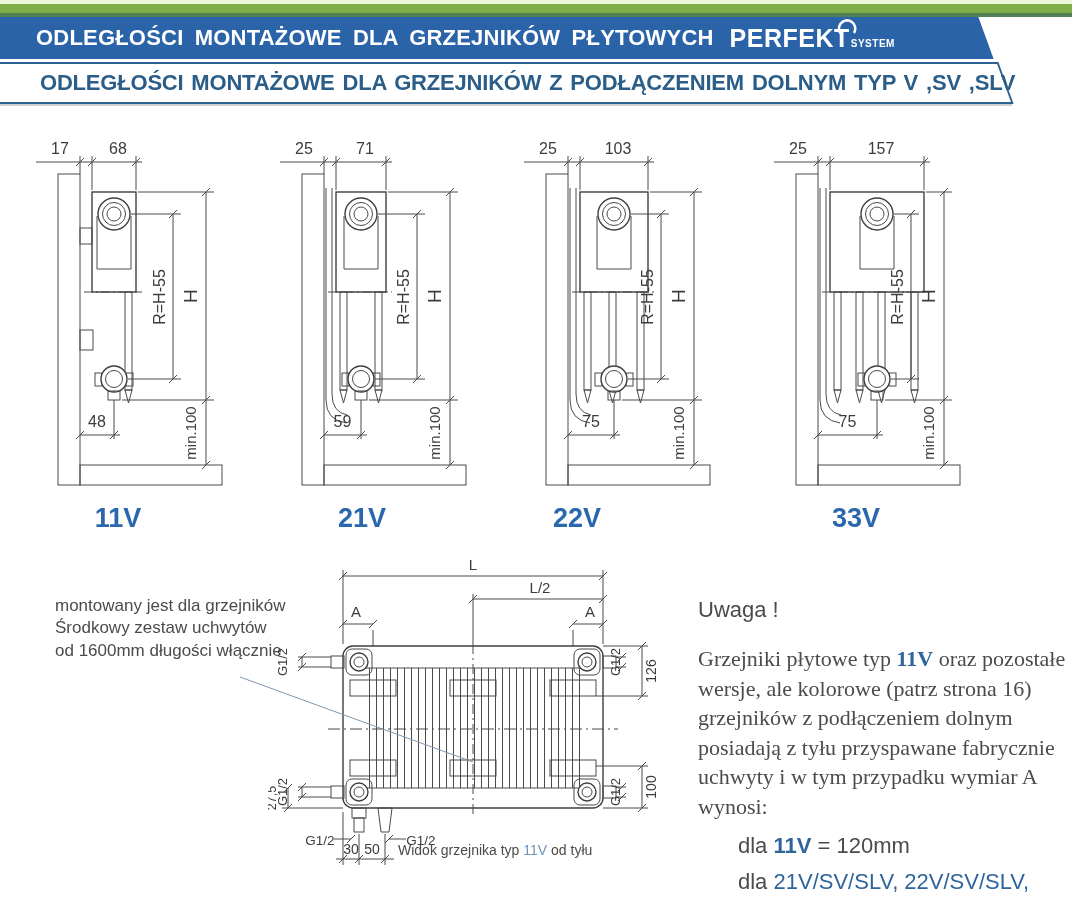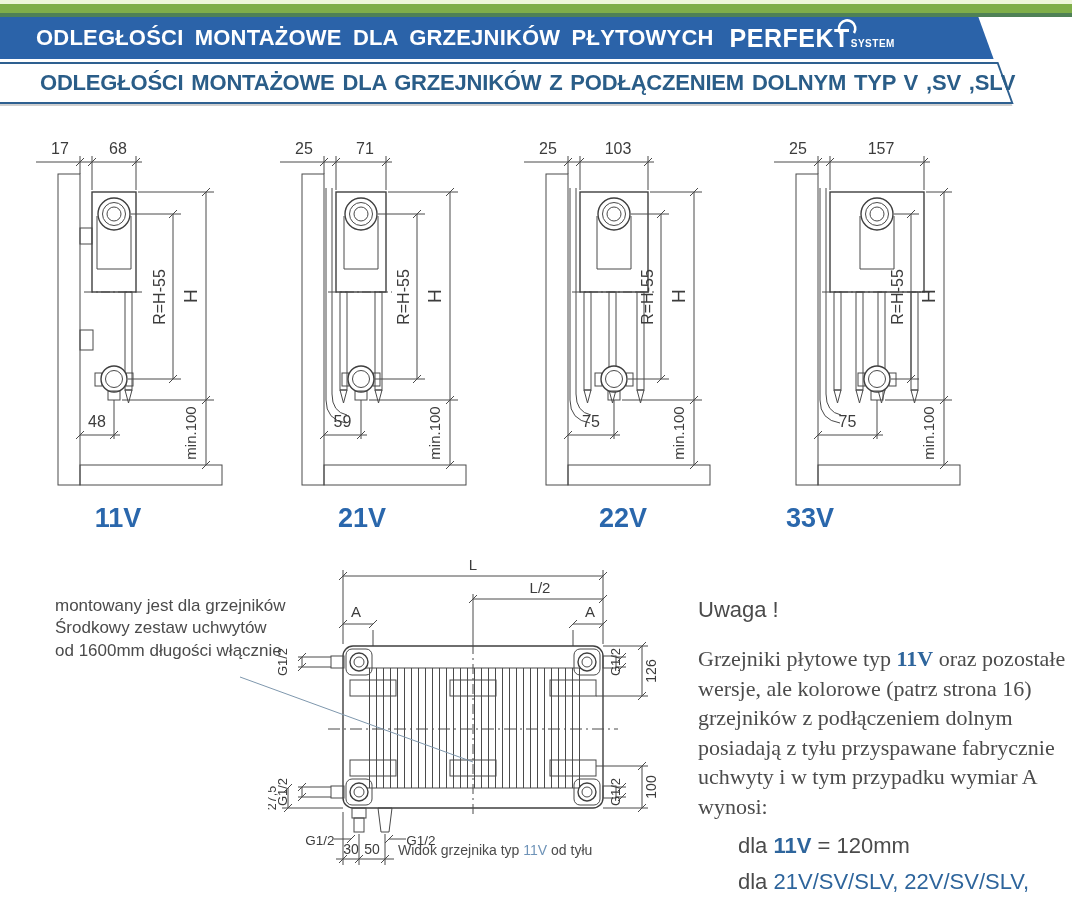--- a/index.html
+++ b/index.html
@@ -303,22 +303,22 @@
       <line x1="184" y1="337" x2="192" y2="329" class="ln"></line>
       <text x="178" y="301" font-size="15" text-anchor="middle" class="dtx" transform="rotate(-90 178 301)">min.100</text>
       <line x1="62" y1="303" x2="127" y2="303" class="ln"></line>
       <line x1="58" y1="307" x2="66" y2="299" class="ln"></line>
       <line x1="117" y1="307" x2="125" y2="299" class="ln"></line>
       <text x="91.5" y="295" font-size="16" text-anchor="middle" class="dtx">75</text>
     </svg>
 
   <div class="typelabel" style="left:73px">11V</div>
   <div class="typelabel" style="left:317px">21V</div>
-  <div class="typelabel" style="left:578px">22V</div>
-  <div class="typelabel" style="left:765px">33V</div>
+  <div class="typelabel" style="left:532px">22V</div>
+  <div class="typelabel" style="left:811px">33V</div>
 
   <div class="noteleft">
     <div>montowany jest dla grzejników</div>
     <div>Środkowy zestaw uchwytów</div>
     <div>od 1600mm długości włącznie</div>
   </div>
 
   <svg style="position:absolute;left:268px;top:556px" width="400" height="330" viewBox="0 0 400 330">
     <defs>
       <pattern id="fins" width="7" height="8" patternUnits="userSpaceOnUse">

